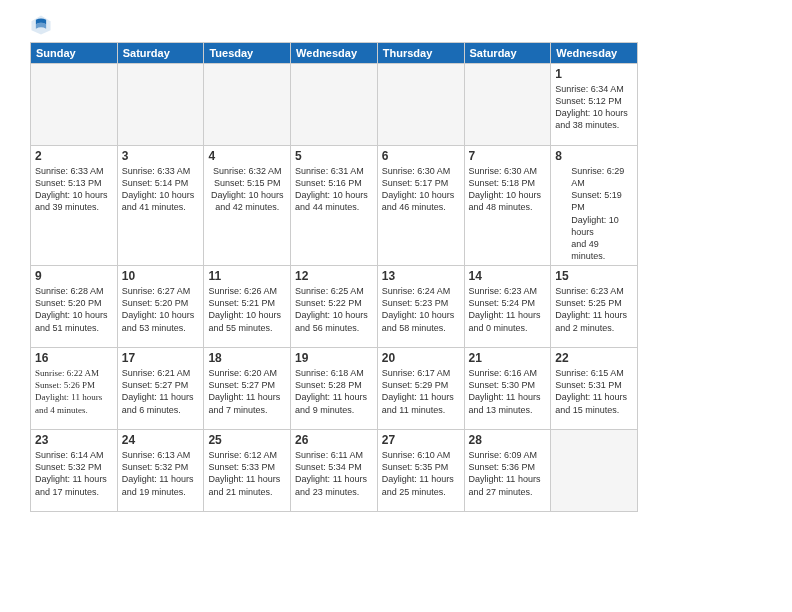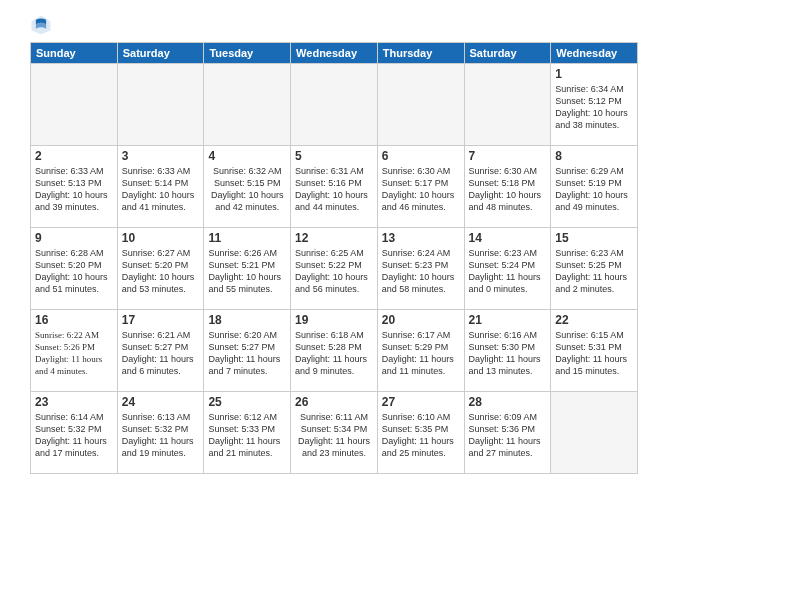--- a/index.html
+++ b/index.html
@@ -186,21 +186,21 @@
           </td>
           <td>
             <span class="day-number">7</span>
             <div class="day-info" style="white-space: pre-line;">Sunrise: 6:30 AM
 Sunset: 5:18 PM
 Daylight: 10 hours
 and 48 minutes.</div>
           </td>
           <td>
             <span class="day-number">8</span>
-            <div class="day-info" style="white-space: pre-line;">Sunrise: 6:29 AM
+            <div class="day-info" style="white-space: pre-line; margin-left: 16px;">Sunrise: 6:29 AM
 Sunset: 5:19 PM
 Daylight: 10 hours
 and 49 minutes.</div>
           </td>
         </tr>
         <tr>
           <td>
             <span class="day-number">9</span>
             <div class="day-info" style="white-space: pre-line;">Sunrise: 6:28 AM
 Sunset: 5:20 PM
@@ -318,21 +318,21 @@
           </td>
           <td>
             <span class="day-number">25</span>
             <div class="day-info" style="white-space: pre-line;">Sunrise: 6:12 AM
 Sunset: 5:33 PM
 Daylight: 11 hours
 and 21 minutes.</div>
           </td>
           <td>
             <span class="day-number">26</span>
-            <div class="day-info" style="white-space: pre-line; text-align: center;">Sunrise: 6:11 AM
+            <div class="day-info" style="white-space: pre-line;">Sunrise: 6:11 AM
 Sunset: 5:34 PM
 Daylight: 11 hours
 and 23 minutes.</div>
           </td>
           <td>
             <span class="day-number">27</span>
             <div class="day-info" style="white-space: pre-line;">Sunrise: 6:10 AM
 Sunset: 5:35 PM
 Daylight: 11 hours
 and 25 minutes.</div>

